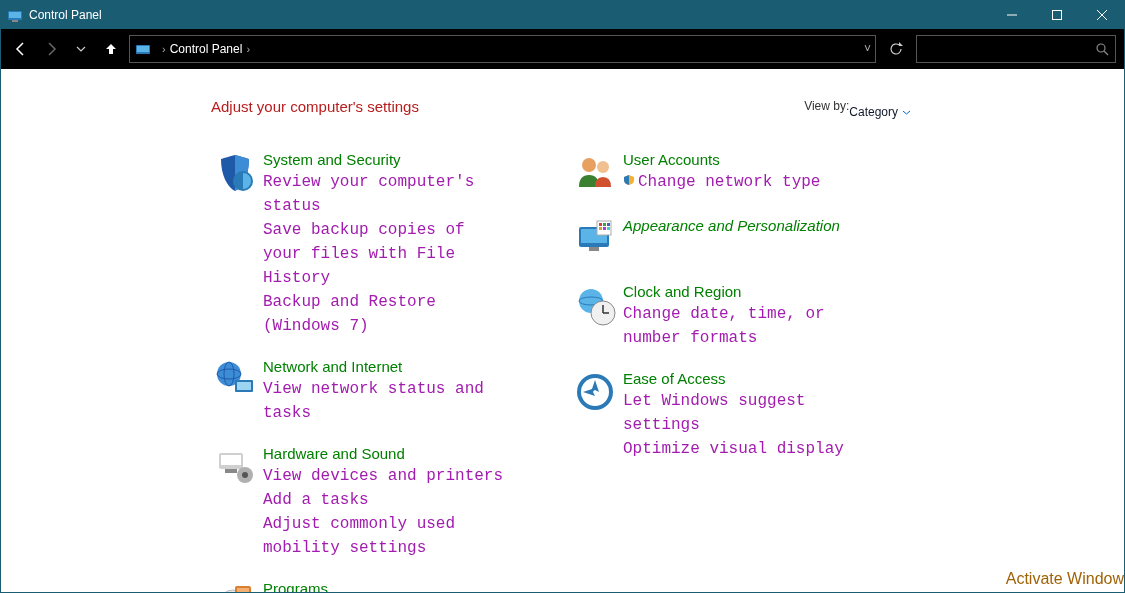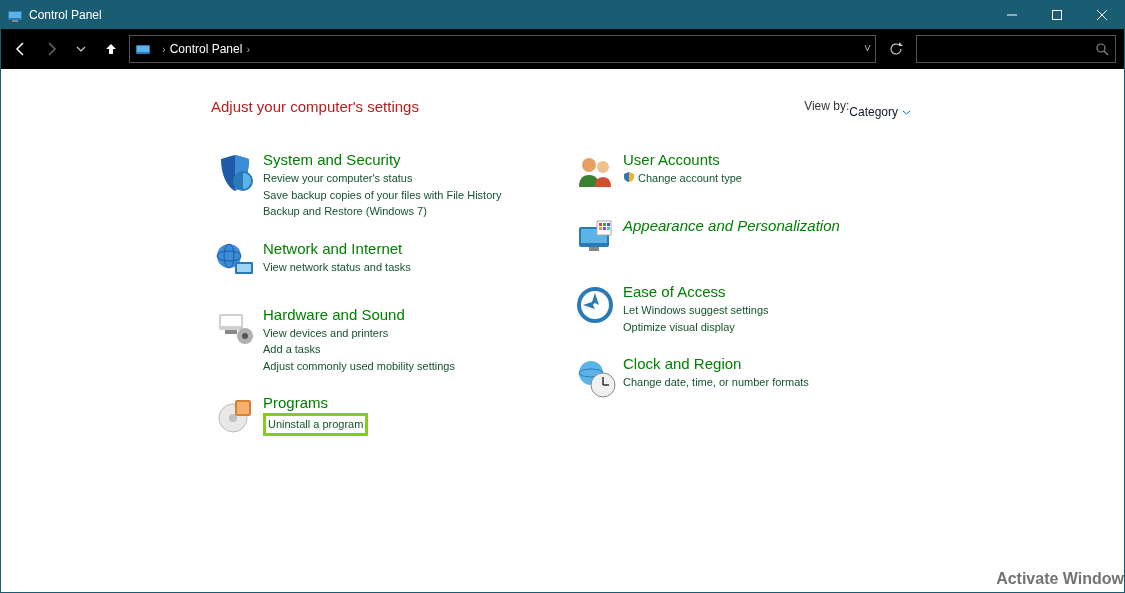--- a/index.html
+++ b/index.html
@@ -127,39 +127,40 @@
     display:flex;align-items:center;justify-content:center;
   }
   .cat-body { padding-top: 2px; }
   .cat-title {
     color: #008000;
     font-size: 15px;
     font-weight: 400;
     margin-bottom: 2px;
   }
   .cat-link {
-    color: #14532d;
-    font-size: 11px;
+    color: #a21caf;
+    font-size: 16px;
     text-decoration: none;
     display: block;
     line-height: 1.5;
+    font-family: Liberation Mono, monospace;
   }
   .cat-link .shield { display:inline-block; vertical-align:middle; margin-right:3px; }
   .highlight {
     border: 3px solid #84cc16;
     padding: 0 2px;
     display: inline-block;
   }
   .watermark {
     position:absolute;
     right: 0;
     bottom: 6px;
-    color:#737373;
+    color:#a16207;
     font-size: 16px;
-    font-weight:700;
+    font-weight:400;
   }
 </style>
 </head>
 <body>
 
 <div class="titlebar">
   <span class="app-icon">
     <svg width="16" height="16" viewBox="0 0 16 16">
         <rect x="1" y="4" width="14" height="9" fill="#2a7ab8" rx="1"></rect>
         <rect x="2" y="5" width="12" height="6" fill="#5bb4e8"></rect>
@@ -335,21 +336,21 @@
               </svg>
           </div>
           <div class="cat-body">
             <a href="#" class="cat-title" style="display:block;text-decoration:none;">User Accounts</a>
             <a href="#" class="cat-link">
               <span class="shield">
                 <svg width="12" height="12" viewBox="0 0 12 12">
                     <path d="M6 1 L11 3 L11 6 Q11 10 6 11 Q1 10 1 6 L1 3 Z" fill="#f4b030"></path>
                     <path d="M6 1 L6 11 Q1 10 1 6 L1 3 Z" fill="#2a7ab8"></path>
                   </svg>
-              </span><span>Change account type</span>
+              </span><span>Change network type</span>
             </a>
           </div>
         </div>
 
         <div class="cat">
           <div class="cat-icon">
             <svg width="44" height="44" viewBox="0 0 44 44">
                 <rect x="6" y="10" width="30" height="20" rx="2" fill="#2a7ab8"></rect>
                 <rect x="8" y="12" width="26" height="14" fill="#5bb4e8"></rect>
                 <rect x="16" y="30" width="10" height="4" fill="#888"></rect>
@@ -363,45 +364,45 @@
               </svg>
           </div>
           <div class="cat-body">
             <a href="#" class="cat-title" style="display:block;text-decoration:none;font-style:italic;">Appearance and Personalization</a>
           </div>
         </div>
 
         <div class="cat">
           <div class="cat-icon">
             <svg width="44" height="44" viewBox="0 0 44 44">
-                <circle cx="22" cy="22" r="18" fill="#2a7ab8"></circle>
-                <circle cx="22" cy="22" r="14" fill="#fff"></circle>
-                <path d="M22 10 L26 22 L22 20 L18 22 Z" fill="#2a7ab8"></path>
-                <path d="M10 22 L22 18 L20 22 L22 26 Z" fill="#2a7ab8"></path>
-              </svg>
-          </div>
-          <div class="cat-body">
-            <a href="#" class="cat-title" style="display:block;text-decoration:none;">Ease of Access</a>
-            <a href="#" class="cat-link">Let Windows suggest settings</a>
-            <a href="#" class="cat-link">Optimize visual display</a>
-          </div>
-        </div>
-
-        <div class="cat">
-          <div class="cat-icon">
-            <svg width="44" height="44" viewBox="0 0 44 44">
                 <circle cx="18" cy="18" r="12" fill="#5bb4e8"></circle>
                 <ellipse cx="18" cy="18" rx="12" ry="4" fill="none" stroke="#2a7ab8"></ellipse>
                 <circle cx="30" cy="30" r="12" fill="#f0f0f0" stroke="#888"></circle>
                 <line x1="30" y1="30" x2="30" y2="22" stroke="#333" stroke-width="1.5"></line>
                 <line x1="30" y1="30" x2="36" y2="30" stroke="#333" stroke-width="1.5"></line>
               </svg>
           </div>
           <div class="cat-body">
             <a href="#" class="cat-title" style="display:block;text-decoration:none;">Clock and Region</a>
             <a href="#" class="cat-link">Change date, time, or number formats</a>
           </div>
         </div>
+
+        <div class="cat">
+          <div class="cat-icon">
+            <svg width="44" height="44" viewBox="0 0 44 44">
+                <circle cx="22" cy="22" r="18" fill="#2a7ab8"></circle>
+                <circle cx="22" cy="22" r="14" fill="#fff"></circle>
+                <path d="M22 10 L26 22 L22 20 L18 22 Z" fill="#2a7ab8"></path>
+                <path d="M10 22 L22 18 L20 22 L22 26 Z" fill="#2a7ab8"></path>
+              </svg>
+          </div>
+          <div class="cat-body">
+            <a href="#" class="cat-title" style="display:block;text-decoration:none;">Ease of Access</a>
+            <a href="#" class="cat-link">Let Windows suggest settings</a>
+            <a href="#" class="cat-link">Optimize visual display</a>
+          </div>
+        </div>
       </div>
     </div>
   </div>
   <div class="watermark">Activate Window</div>
 </div>
 
 </body></html>

